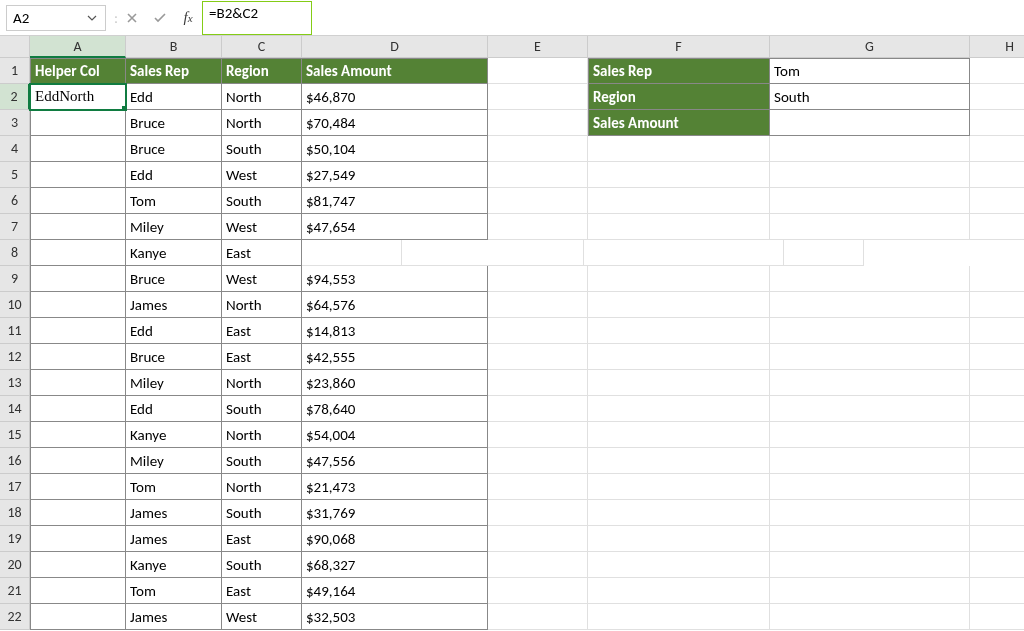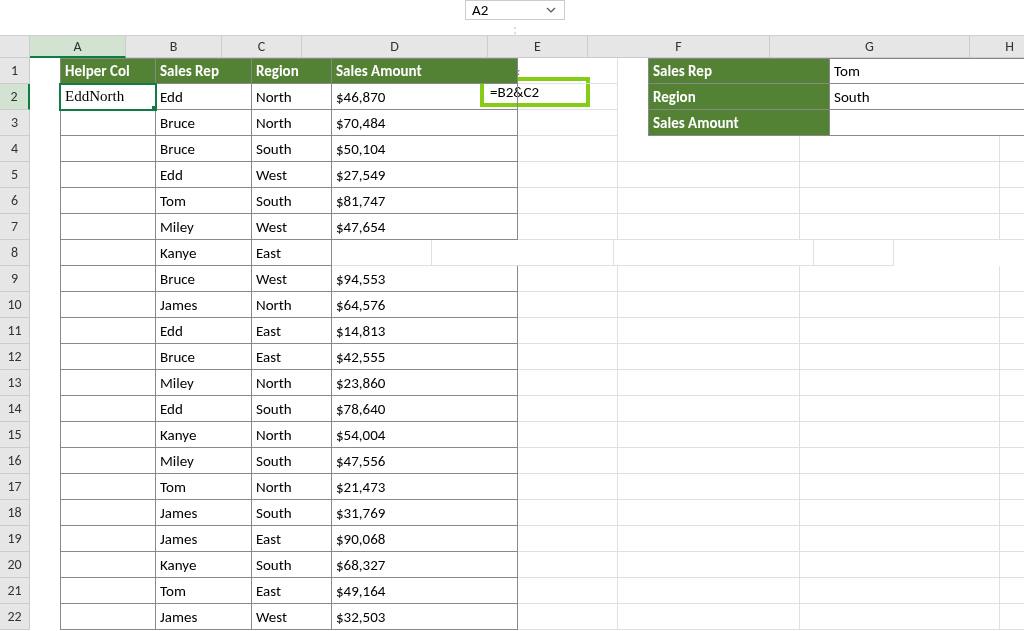--- a/index.html
+++ b/index.html
@@ -12,21 +12,20 @@
     height: 631px;
     overflow: hidden;
   }
   .formula-bar {
     height: 36px;
     border-bottom: 1px solid #d0d0d0;
     display: flex;
     align-items: center;
     background: #fff;
     padding-left: 6px;
-    flex-direction: column;
   }
   .name-box {
     width: 100px;
     height: 26px;
     border: 1px solid #ccc;
     background: #fff;
     display: flex;
     align-items: center;
     padding: 0 6px;
     position: relative;
@@ -49,25 +48,24 @@
     cursor: pointer;
   }
   .fb-btn.fx { color: #3a3a3a; font-style: italic; font-family: "Times New Roman", serif; }
   .formula-input-wrap {
     flex: 1;
     height: 26px;
     display: flex;
     align-items: center;
   }
   .formula-highlight {
-    border: 4px solid #84cc16;
-    padding: 2px 12px 2px 6px;
+    border: 1px solid #84cc16;
+    padding: 2px 12px 12px 6px;
     display: inline-block;
     min-width: 110px;
-    margin-left: 40px;
   }
   .formula-text { font-size: 15px; }
 
   .sheet-area {
     position: relative;
   }
   .corner-cell {
     position: absolute;
     top: 0; left: 0;
     width: 30px; height: 22px;
@@ -122,21 +120,21 @@
     border-bottom: 1px solid #e0e0e0;
     display: flex;
     align-items: center;
     padding: 0 4px;
     overflow: hidden;
     white-space: nowrap;
   }
   .cell.b-right { border-right: 1px solid #888; }
   .cell.b-bottom { border-bottom: 1px solid #888; }
   .cell.b-top { border-top: 1px solid #888; }
-  .cell.b-left { border-left: 1px solid #888; margin-left: 30px; }
+  .cell.b-left { border-left: 1px solid #888; }
   .hcell {
     background: #548235;
     color: #fff;
     font-weight: bold;
   }
   .selected-cell {
     outline: 2px solid #107c41;
     outline-offset: -1px;
     position: relative;
     font-family: Liberation Serif, serif;

